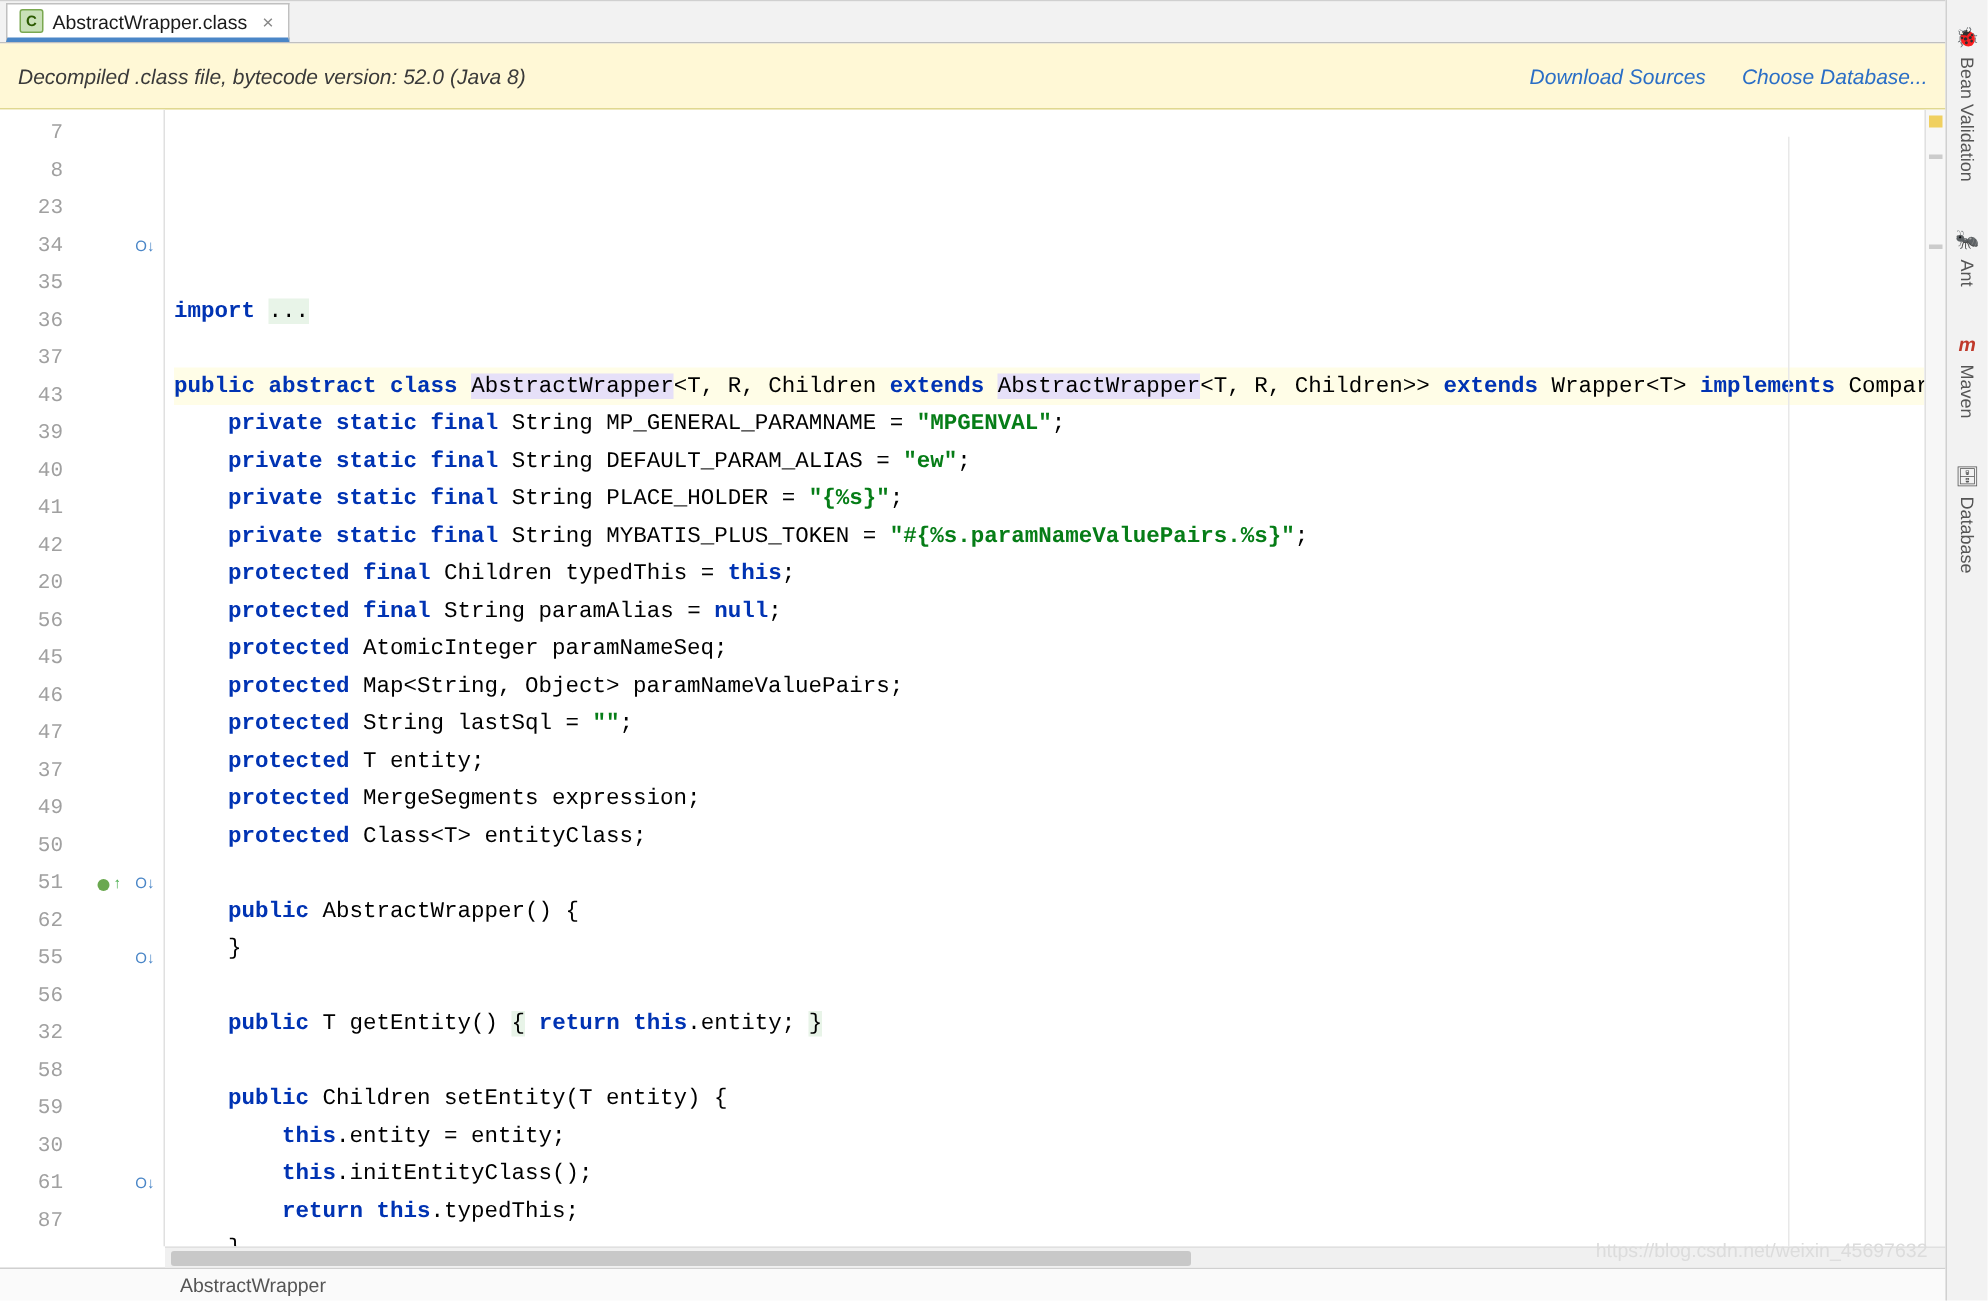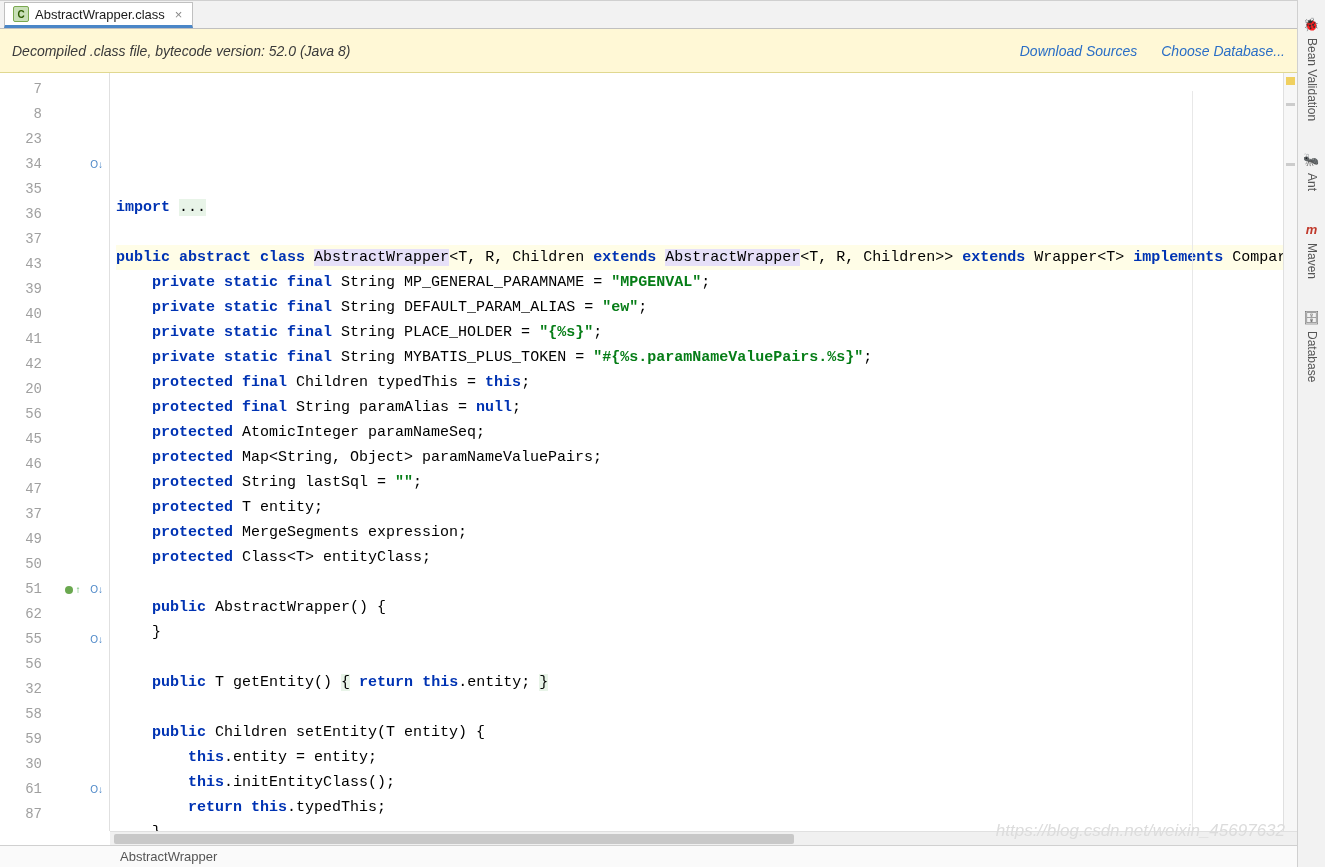--- a/index.html
+++ b/index.html
@@ -181,23 +181,22 @@
     display:inline-flex; align-items:center; justify-content:center;
     font-size: 13px;
   }
   .ov-down { color:#4a86c7; font-size:10px; }
   .ov-up { color:#4caf50; font-size:10px; }
   .impl { width:8px;height:8px;border-radius:50%;background:#6aa84f;display:inline-block; }
   .watermark {
     position: absolute;
     right: 40px; bottom: 26px;
     color: #dcdcdc;
-    font-size: 17px;
+    font-size: 13px;
     pointer-events: none;
-    font-style: italic;
   }
 </style>
 </head>
 <body>
 
 <div class="main-area">
 
   <div class="tab-bar">
     <div class="tab">
       <span class="file-icon">C</span>

